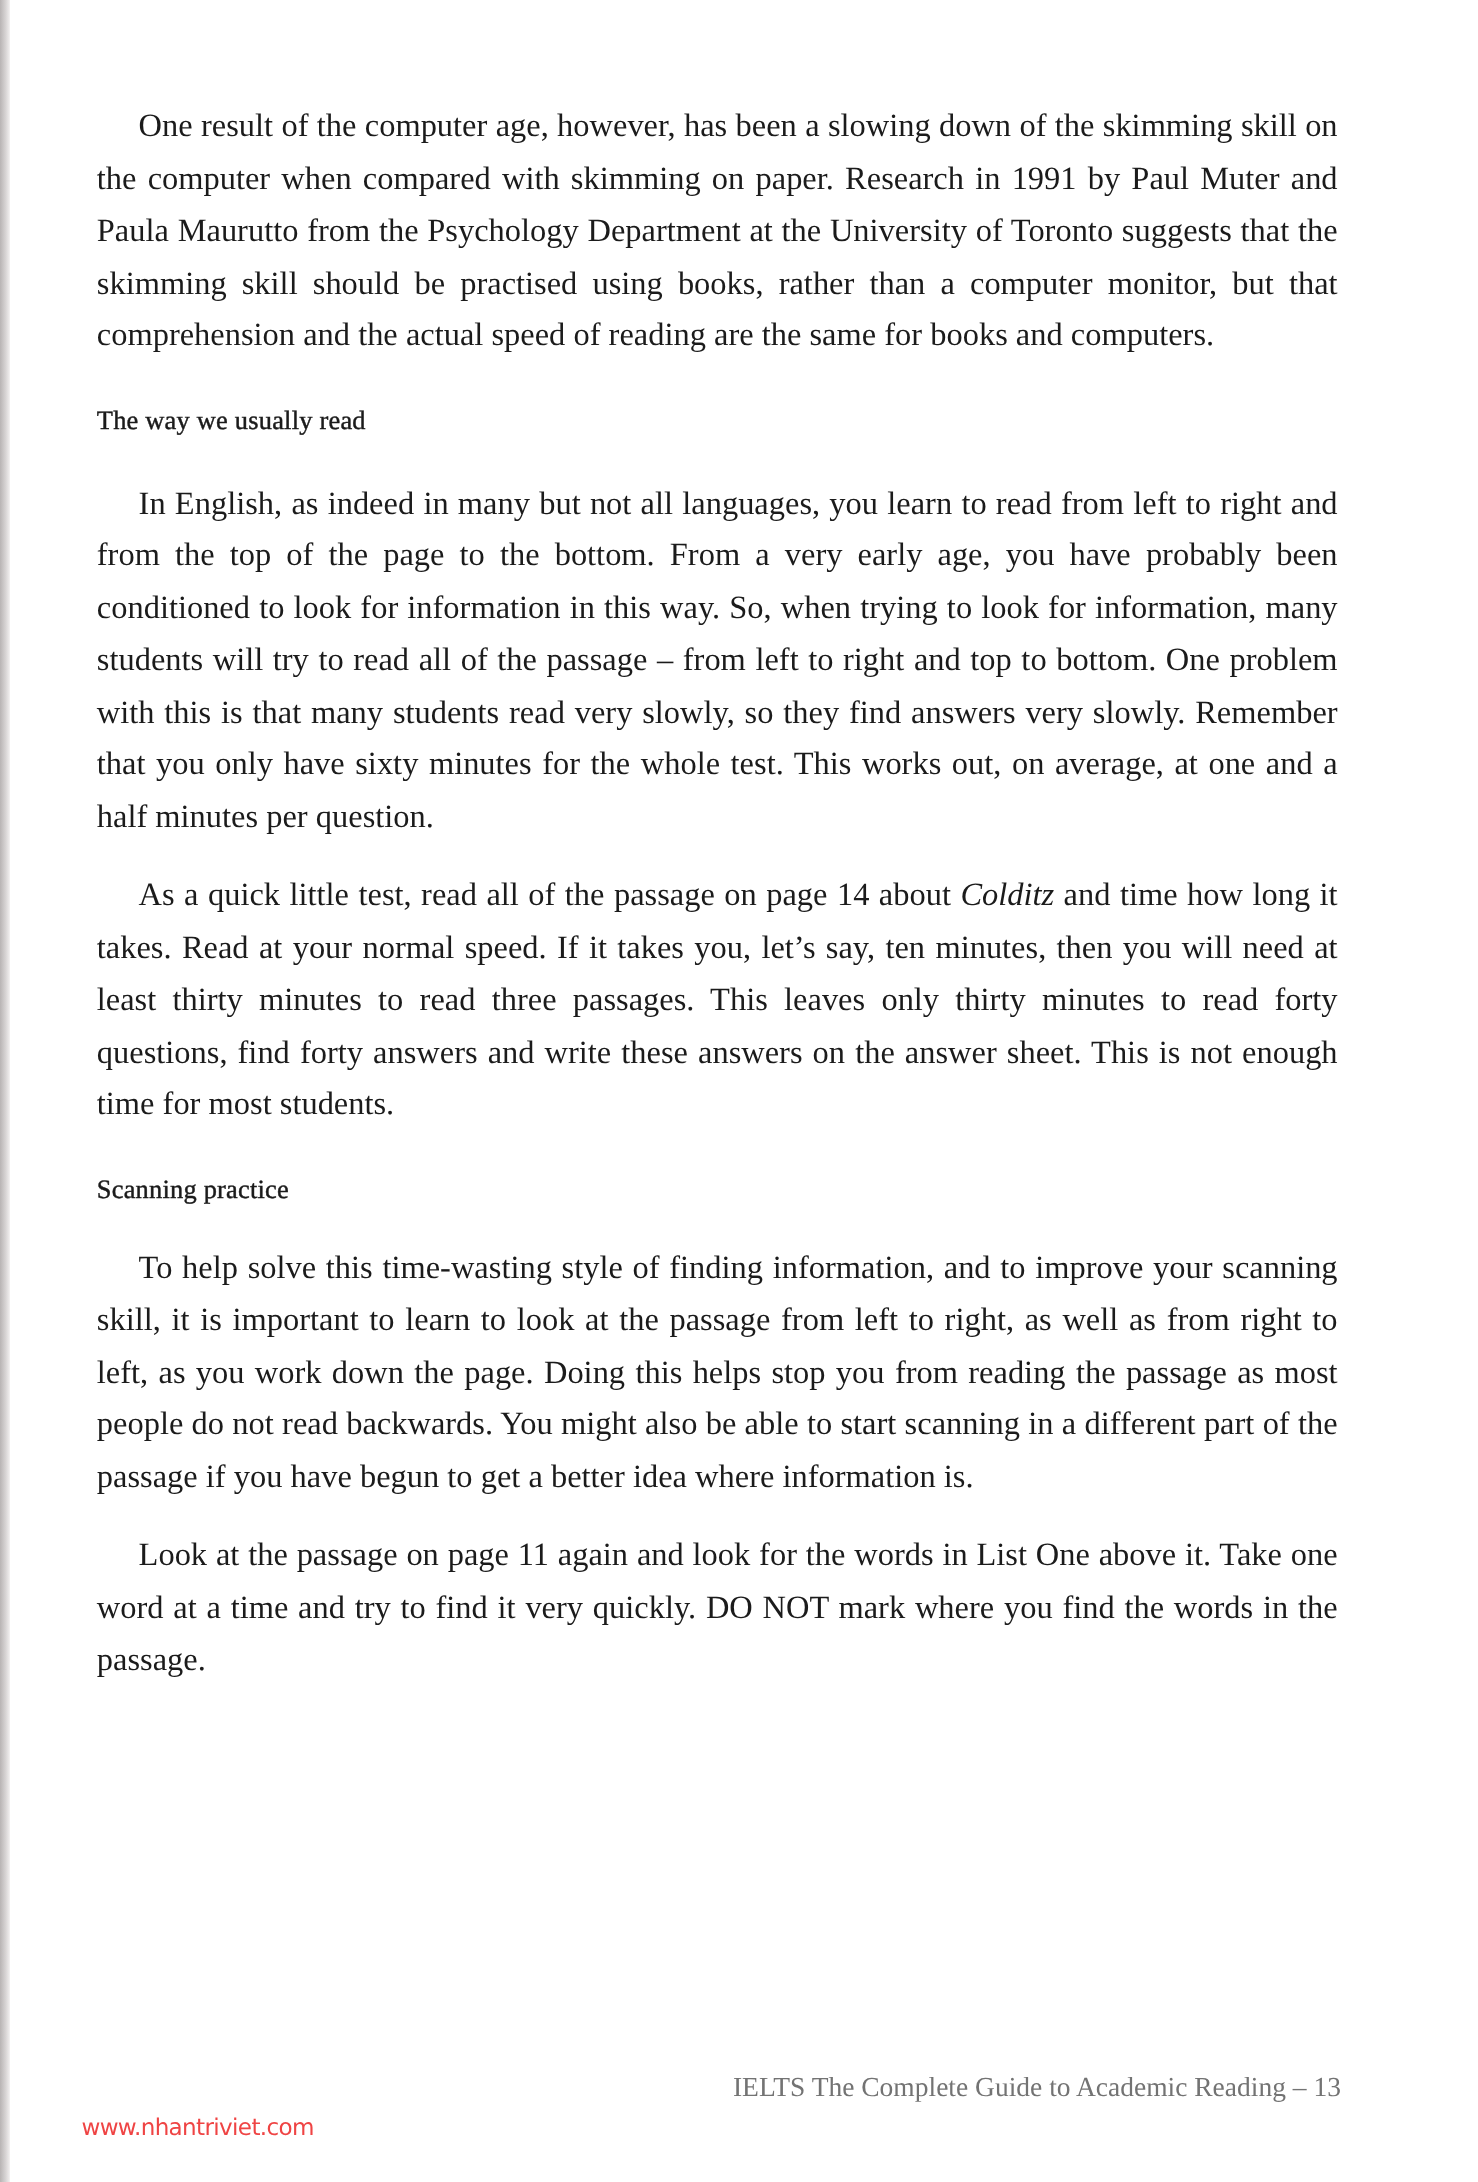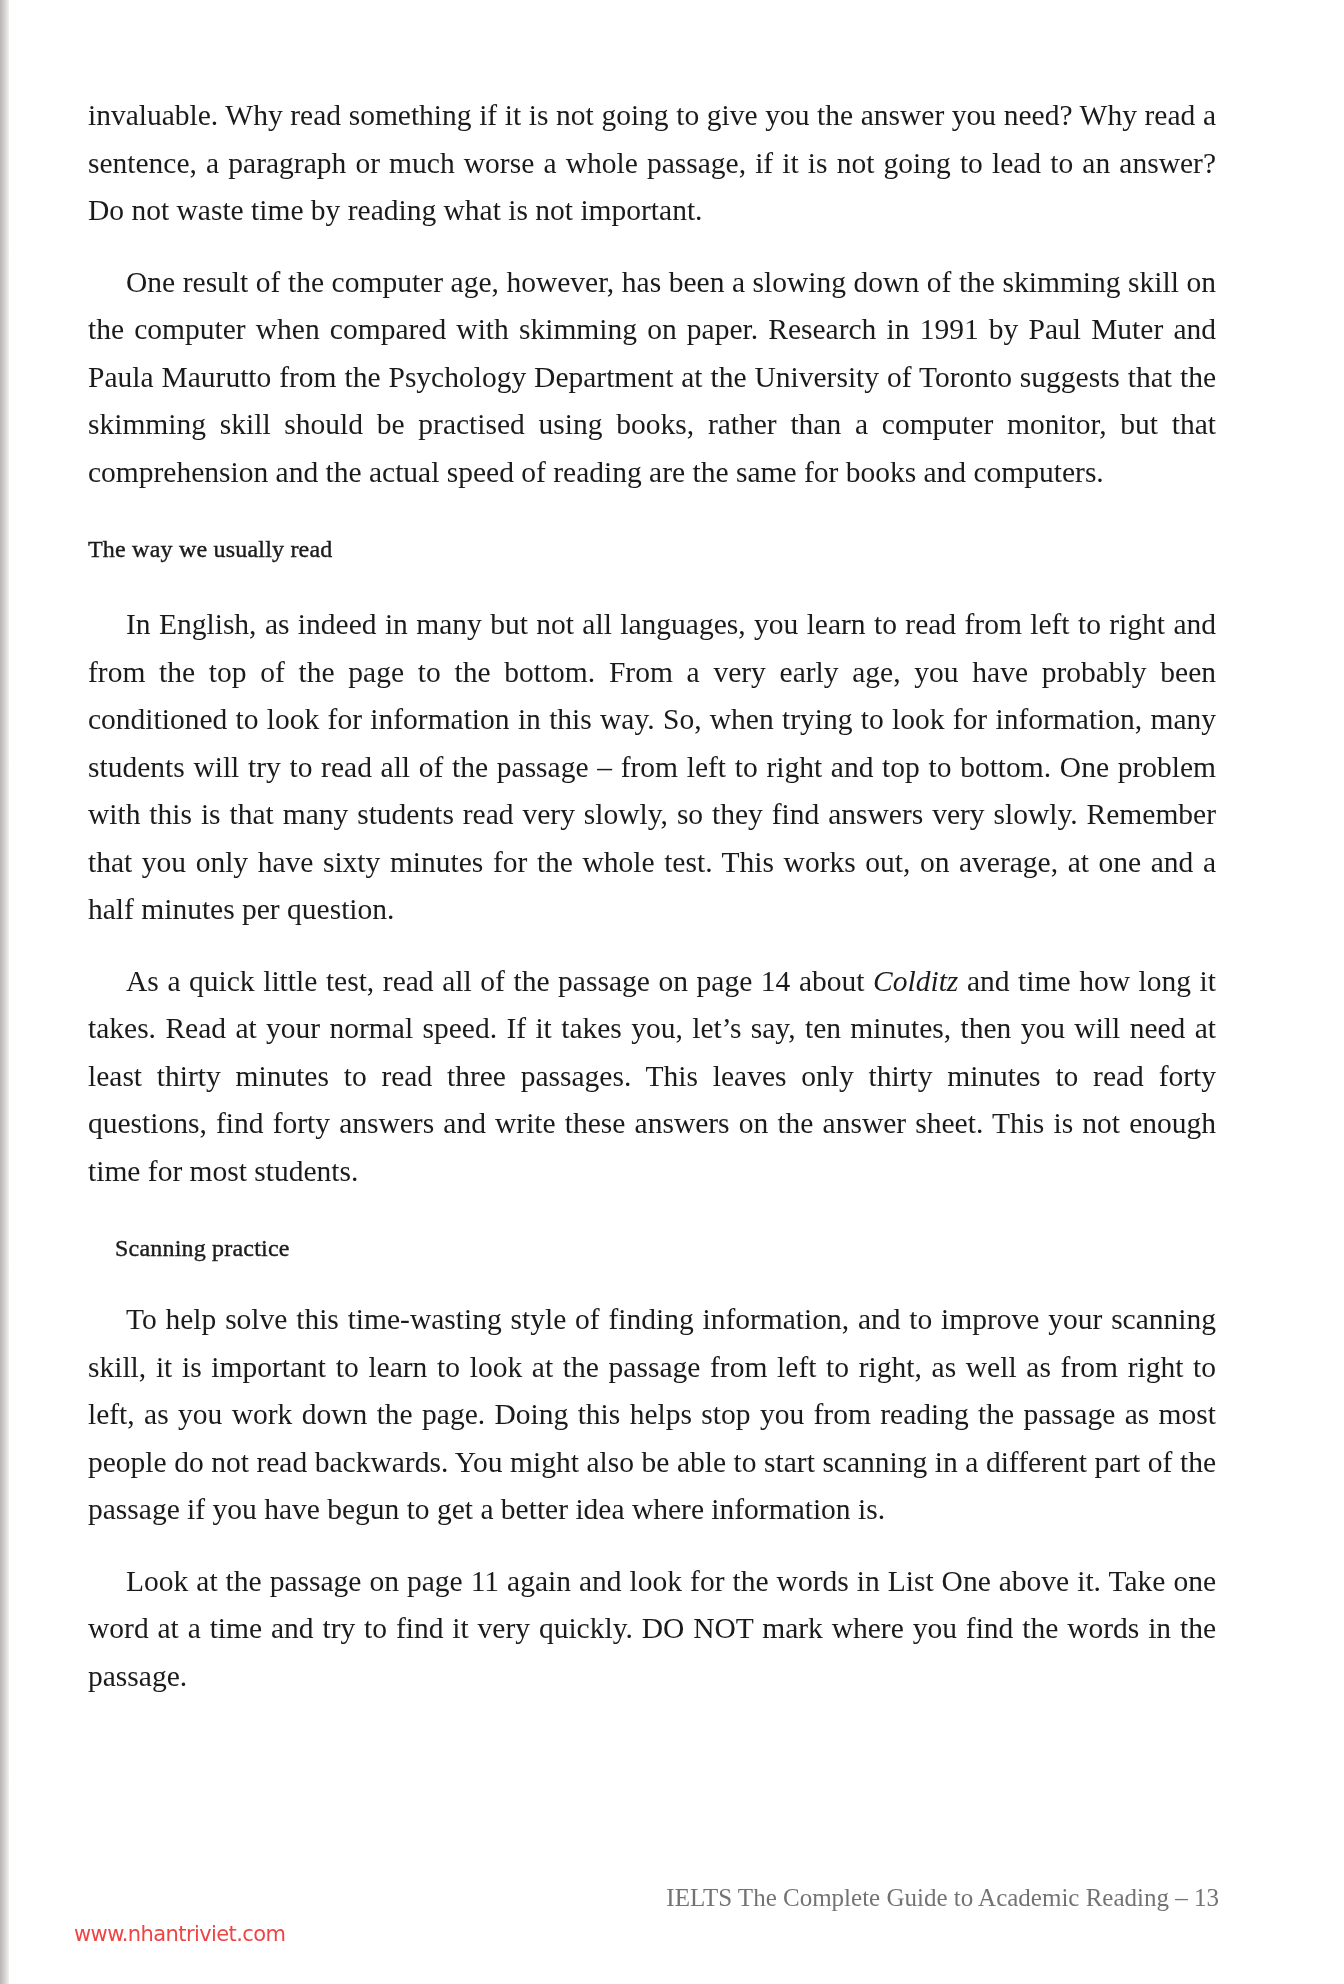--- a/index.html
+++ b/index.html
@@ -35,26 +35,25 @@
     font-size: 25px; color: #737373;
   }
   em { font-style: italic; }
 </style>
 </head>
 <body>
 
 <div class="left-edge"></div>
 
 <div class="page">
-  <p class="para" style="margin-bottom:24px;">invaluable. Why read something if it is not going to give you the answer you need? Why read a sentence, a paragraph or much worse a whole passage, if it is not going to lead to an answer? Do not waste time by reading what is not important.</p>
   <p class="para indent" style="margin-bottom:40px;">One result of the computer age, however, has been a slowing down of the skimming skill on the computer when compared with skimming on paper. Research in 1991 by Paul Muter and Paula Maurutto from the Psychology Department at the University of Toronto suggests that the skimming skill should be practised using books, rather than a computer monitor, but that comprehension and the actual speed of reading are the same for books and computers.</p>
 
   <h2 class="heading" style="margin-bottom:38px;">The way we usually read</h2>
   <p class="para indent" style="margin-bottom:24px;">In English, as indeed in many but not all languages, you learn to read from left to right and from the top of the page to the bottom. From a very early age, you have probably been conditioned to look for information in this way. So, when trying to look for information, many students will try to read all of the passage – from left to right and top to bottom. One problem with this is that many students read very slowly, so they find answers very slowly. Remember that you only have sixty minutes for the whole test. This works out, on average, at one and a half minutes per question.</p>
   <p class="para indent" style="margin-bottom:40px;"><span>As a quick little test, read all of the passage on page 14 about </span><em>Colditz</em><span> and time how long it takes. Read at your normal speed. If it takes you, let’s say, ten minutes, then you will need at least thirty minutes to read three passages. This leaves only thirty minutes to read forty questions, find forty answers and write these answers on the answer sheet. This is not enough time for most students.</span></p>
 
-  <h2 class="heading" style="margin-bottom:34px;margin-left:27px;">Scanning practice</h2>
+  <h2 class="heading" style="margin-bottom:34px;">Scanning practice</h2>
   <p class="para indent" style="margin-bottom:24px;">To help solve this time-wasting style of finding information, and to improve your scanning skill, it is important to learn to look at the passage from left to right, as well as from right to left, as you work down the page. Doing this helps stop you from reading the passage as most people do not read backwards. You might also be able to start scanning in a different part of the passage if you have begun to get a better idea where information is.</p>
   <p class="para indent">Look at the passage on page 11 again and look for the words in List One above it. Take one word at a time and try to find it very quickly. DO NOT mark where you find the words in the passage.</p>
 </div>
 
 <div class="footer-left">www.nhantriviet.com</div>
 <div class="footer-right">IELTS The Complete Guide to Academic Reading – 13</div>
 
 </body></html>

